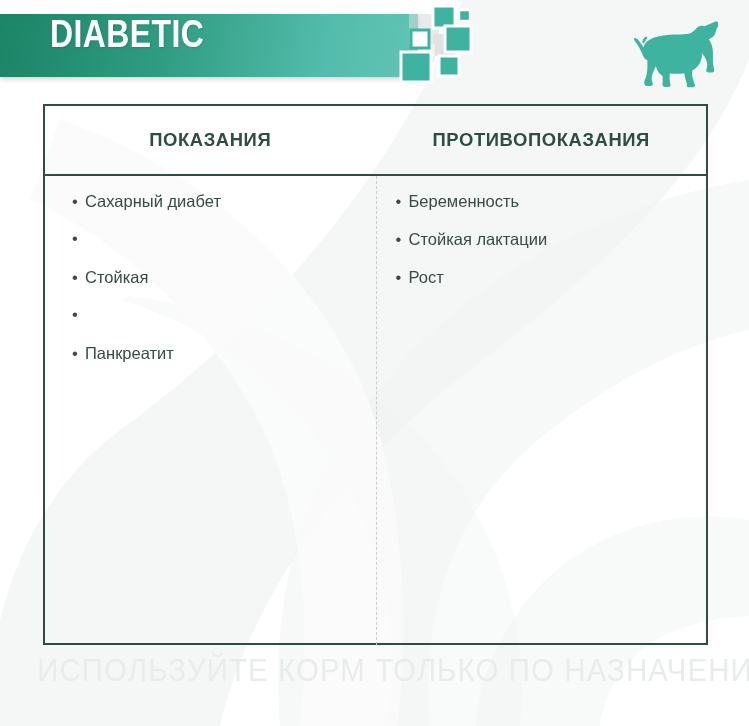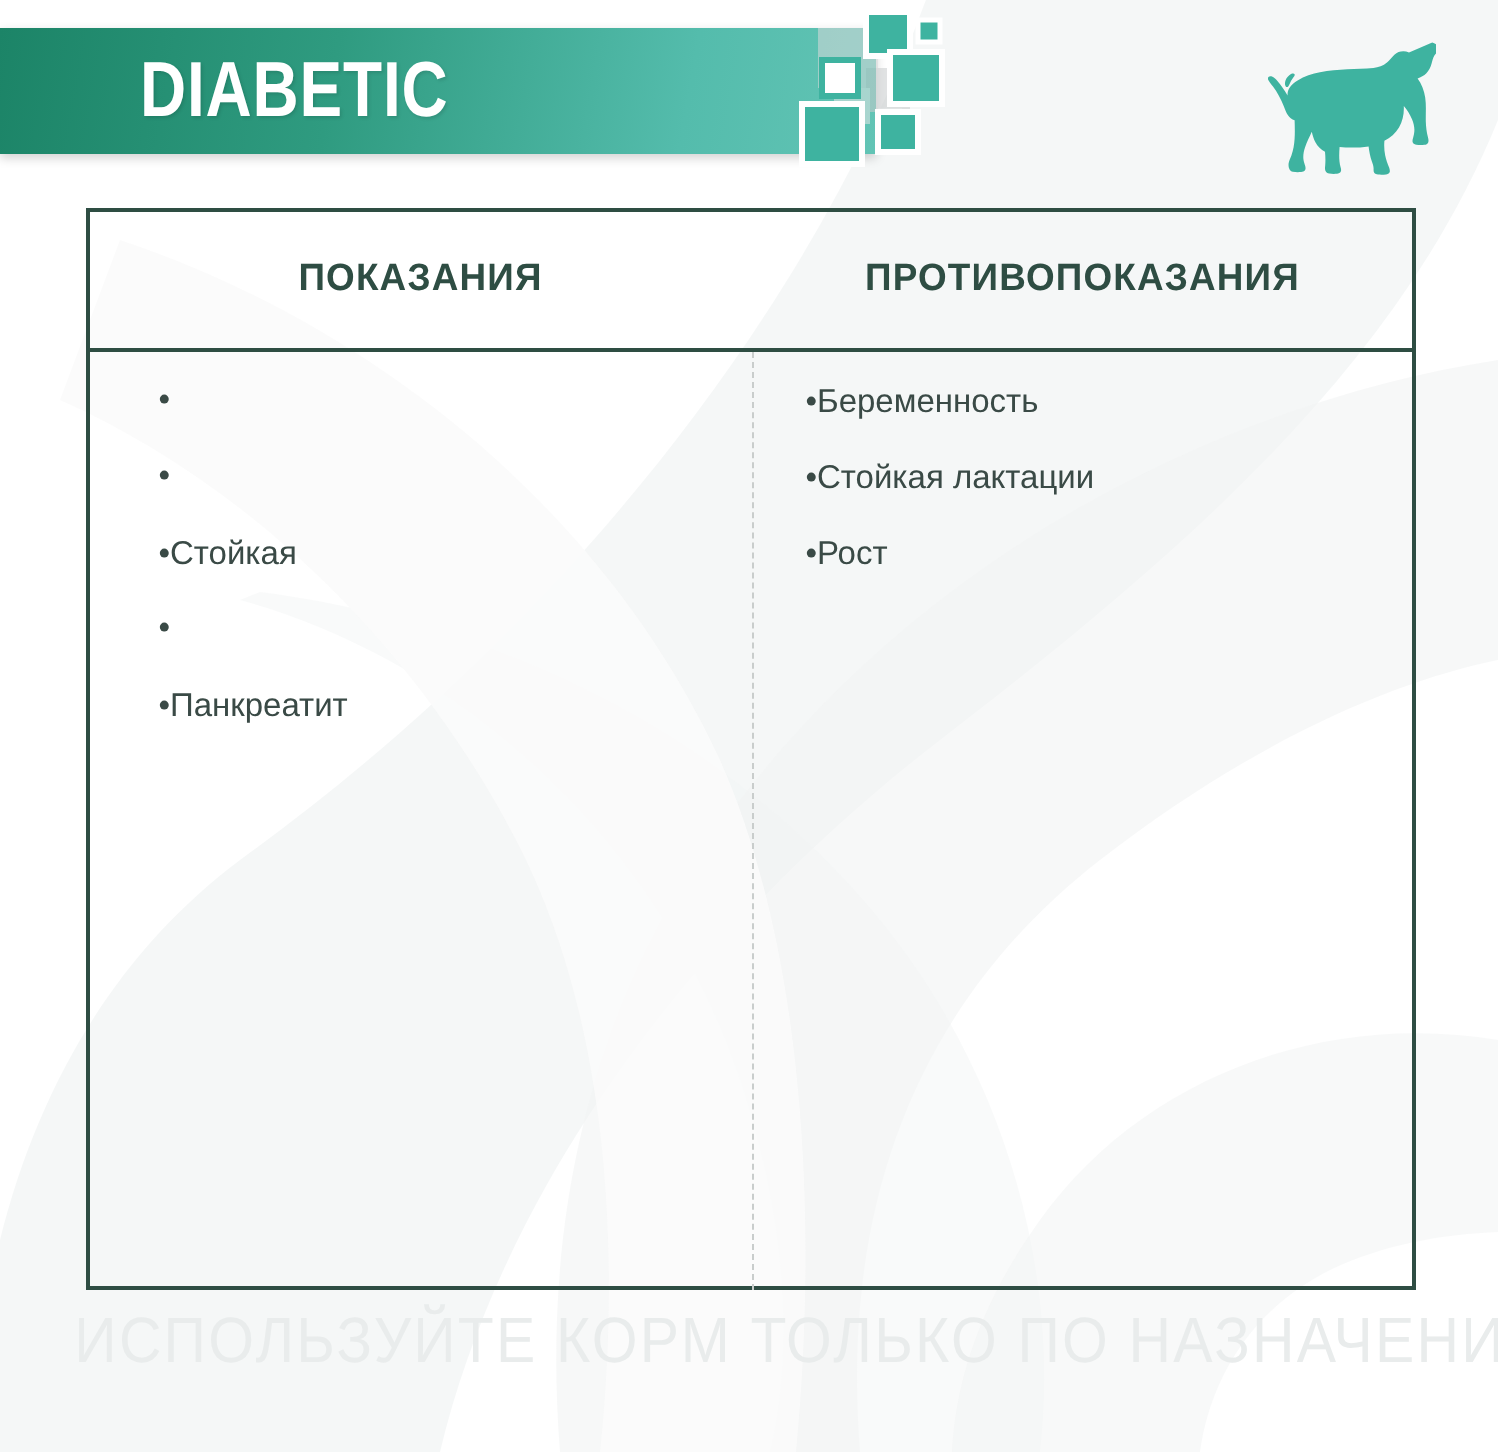--- a/index.html
+++ b/index.html
@@ -33,22 +33,21 @@
     width: 749px; height: 100px;
     z-index: 2;
   }
   #title-banner {
     position: absolute;
     left: 0; top: 14px;
     width: 418px; height: 63px;
     background: linear-gradient(100deg, #1c8467 0%, #2f9b80 38%, #54bcac 78%, #62c4b5 100%);
     box-shadow: 0 2px 5px rgba(0,0,0,0.18);
     display: flex;
-    align-items: center;
-    padding-left: 20px;
+    align-items: flex-start;
   }
   #title-text {
     margin-left: 50px;
     color: #ffffff;
     font-family: "Liberation Sans Narrow", "Liberation Sans", sans-serif;
     font-size: 39px;
     font-weight: bold;
     letter-spacing: 0.5px;
     line-height: 1;
     transform: scaleX(0.82);
@@ -68,21 +67,20 @@
 
   
   #table {
     position: absolute;
     left: 43px; top: 104px;
     width: 665px; height: 541px;
     border: 2px solid #2e4d43;
     box-sizing: border-box;
     background: transparent;
     z-index: 3;
-    text-align: right;
   }
   #table-head {
     position: relative;
     height: 68px;
     border-bottom: 2px solid #2e4d43;
     display: flex;
   }
   .th {
     flex: 1 1 0;
     display: flex;
@@ -210,20 +208,21 @@
     <div class="th">ПРОТИВОПОКАЗАНИЯ</div>
   </div>
 
   <div id="table-body">
     <div id="col-divider"></div>
 
     <div class="td col-left">
       <ul class="bullet-list">
         <li class="bullet-item">
           <span class="bullet-dot">•</span>
+          <span>Сахарный диабет</span>
         </li>
         <li class="bullet-item">
           <span class="bullet-dot">•</span>
         </li>
         <li class="bullet-item">
           <span class="bullet-dot">•</span>
           <span>Стойкая</span>
         </li>
         <li class="bullet-item">
           <span class="bullet-dot">•</span>

